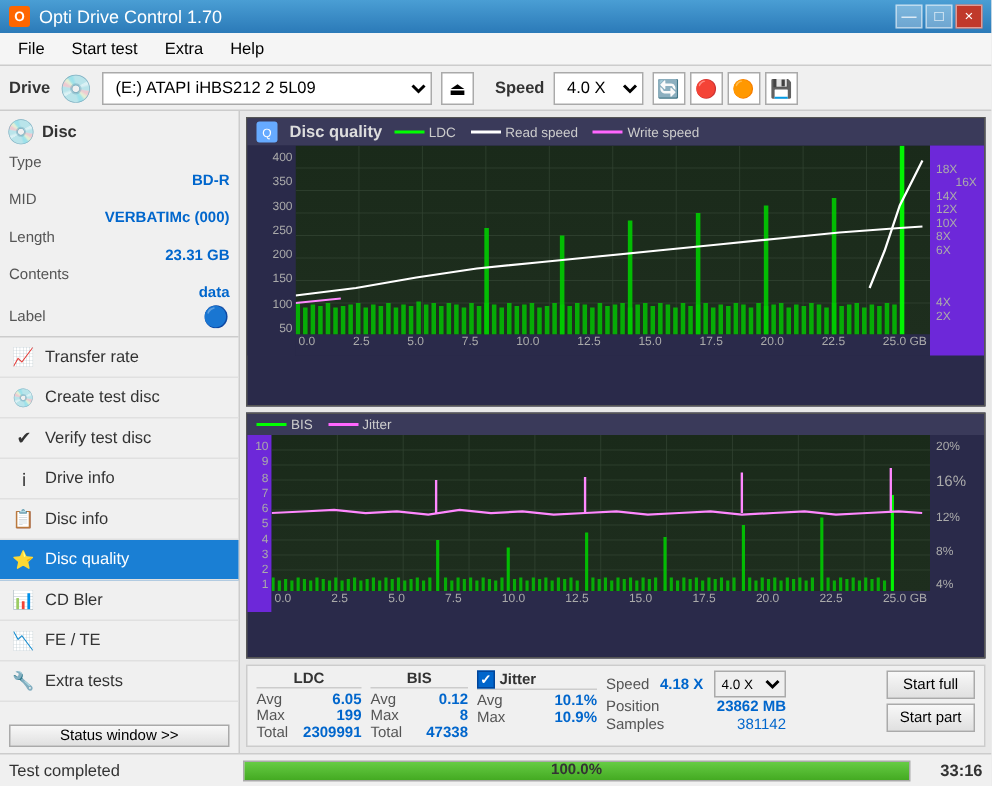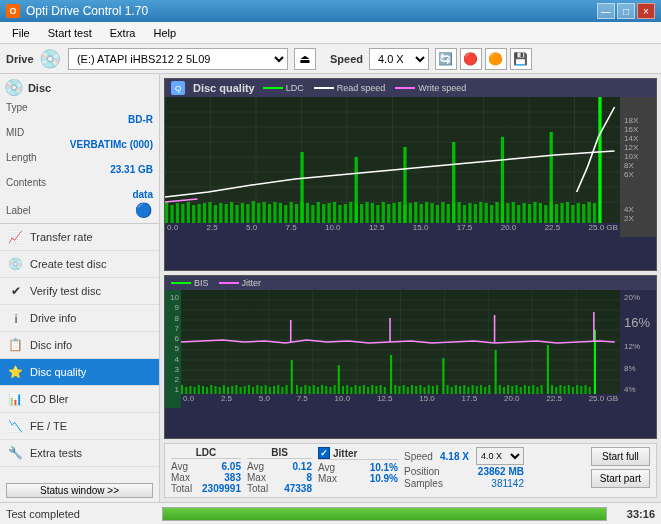--- a/index.html
+++ b/index.html
@@ -199,20 +199,30 @@
             <span>Read speed</span>
           </div>
           <div class="legend-item">
             <div class="legend-color" style="background:#ff66ff;"></div>
             <span>Write speed</span>
           </div>
         </div>
       </div>
       <div style="position:relative; height: 140px; display:flex;">
 
+        <div style="width:32px; display:flex; flex-direction:column; justify-content:space-between; padding: 3px 2px 14px 2px; background:#2a2a4a;">
+          <span style="font-size:8px;color:#aaa;text-align:right;">400</span>
+          <span style="font-size:8px;color:#aaa;text-align:right;">350</span>
+          <span style="font-size:8px;color:#aaa;text-align:right;">300</span>
+          <span style="font-size:8px;color:#aaa;text-align:right;">250</span>
+          <span style="font-size:8px;color:#aaa;text-align:right;">200</span>
+          <span style="font-size:8px;color:#aaa;text-align:right;">150</span>
+          <span style="font-size:8px;color:#aaa;text-align:right;">100</span>
+          <span style="font-size:8px;color:#aaa;text-align:right;">50</span>
+        </div>
 
         <div style="flex:1; position:relative; overflow:hidden;">
           <svg width="100%" height="126" style="background: linear-gradient(to bottom, #1a2a1a, #1e2e1e); display:block;" viewBox="0 0 420 126" preserveAspectRatio="none">
 
             <line x1="0" y1="15" x2="420" y2="15" stroke="#334433" stroke-width="0.5"></line>
             <line x1="0" y1="30" x2="420" y2="30" stroke="#334433" stroke-width="0.5"></line>
             <line x1="0" y1="45" x2="420" y2="45" stroke="#334433" stroke-width="0.5"></line>
             <line x1="0" y1="60" x2="420" y2="60" stroke="#334433" stroke-width="0.5"></line>
             <line x1="0" y1="75" x2="420" y2="75" stroke="#334433" stroke-width="0.5"></line>
             <line x1="0" y1="90" x2="420" y2="90" stroke="#334433" stroke-width="0.5"></line>
@@ -332,23 +342,23 @@
             <span style="font-size:8px;color:#aaa;">10.0</span>
             <span style="font-size:8px;color:#aaa;">12.5</span>
             <span style="font-size:8px;color:#aaa;">15.0</span>
             <span style="font-size:8px;color:#aaa;">17.5</span>
             <span style="font-size:8px;color:#aaa;">20.0</span>
             <span style="font-size:8px;color:#aaa;">22.5</span>
             <span style="font-size:8px;color:#aaa; padding-right:2px;">25.0 GB</span>
           </div>
         </div>
 
-        <div style="width:36px; display:flex; flex-direction:column; justify-content:flex-end; padding: 3px 2px 14px 4px; background:#404040;">
+        <div style="width:36px; display:flex; flex-direction:column; justify-content:center; padding: 3px 2px 14px 4px; background:#6d28d9;">
           <span style="font-size:8px;color:#aaa;">18X</span>
-          <span style="font-size:8px;color:#aaa;">16X</span>
+          <span style="font-size:8px;color:#aaa;margin-left:13px;">16X</span>
           <span style="font-size:8px;color:#aaa;">14X</span>
           <span style="font-size:8px;color:#aaa;">12X</span>
           <span style="font-size:8px;color:#aaa;">10X</span>
           <span style="font-size:8px;color:#aaa;">8X</span>
           <span style="font-size:8px;color:#aaa;">6X</span>
           <span style="font-size:8px;color:#aaa;margin-top:26px;">4X</span>
           <span style="font-size:8px;color:#aaa;">2X</span>
         </div>
       </div>
     </div>
@@ -361,21 +371,21 @@
             <span>BIS</span>
           </div>
           <div class="legend-item">
             <div class="legend-color" style="background:#ff66ff;"></div>
             <span>Jitter</span>
           </div>
         </div>
       </div>
       <div style="position:relative; height: 118px; display:flex;">
 
-        <div style="width:16px; display:flex; flex-direction:column; justify-content:space-between; padding: 3px 2px 14px 2px; background:#14532d;">
+        <div style="width:16px; display:flex; flex-direction:column; justify-content:space-between; padding: 3px 2px 14px 2px; background:#6d28d9;">
           <span style="font-size:8px;color:#aaa;text-align:right;">10</span>
           <span style="font-size:8px;color:#aaa;text-align:right;">9</span>
           <span style="font-size:8px;color:#aaa;text-align:right;">8</span>
           <span style="font-size:8px;color:#aaa;text-align:right;">7</span>
           <span style="font-size:8px;color:#aaa;text-align:right;">6</span>
           <span style="font-size:8px;color:#aaa;text-align:right;">5</span>
           <span style="font-size:8px;color:#aaa;text-align:right;">4</span>
           <span style="font-size:8px;color:#aaa;text-align:right;">3</span>
           <span style="font-size:8px;color:#aaa;text-align:right;">2</span>
           <span style="font-size:8px;color:#aaa;text-align:right;">1</span>
@@ -522,39 +532,39 @@
             <span style="font-size:8px;color:#aaa;">15.0</span>
             <span style="font-size:8px;color:#aaa;">17.5</span>
             <span style="font-size:8px;color:#aaa;">20.0</span>
             <span style="font-size:8px;color:#aaa;">22.5</span>
             <span style="font-size:8px;color:#aaa;padding-right:2px;">25.0 GB</span>
           </div>
         </div>
 
         <div style="width:36px; display:flex; flex-direction:column; justify-content:space-between; padding: 3px 2px 14px 4px; background:#2a2a4a;">
           <span style="font-size:8px;color:#aaa;">20%</span>
-          <span style="font-size:13px;color:#aaa;">16%</span>
+          <span style="font-size:10px;color:#aaa;">16%</span>
           <span style="font-size:8px;color:#aaa;">12%</span>
           <span style="font-size:8px;color:#aaa;">8%</span>
           <span style="font-size:8px;color:#aaa;">4%</span>
         </div>
       </div>
     </div>
 
     <div style="background:#f0f0f0; border:1px solid #ccc; padding:3px 6px; display:flex; align-items:stretch; gap:6px;">
 
       <div style="display:flex; flex-direction:column; min-width:70px;">
         <div style="text-align:center; font-size:10px; font-weight:bold; color:#333; border-bottom:1px solid #ccc; margin-bottom:2px;">LDC</div>
         <div style="display:flex; justify-content:space-between; font-size:10px;">
           <span style="color:#555;">Avg</span>
           <span style="color:#0066cc;font-weight:bold;">6.05</span>
         </div>
         <div style="display:flex; justify-content:space-between; font-size:10px;">
           <span style="color:#555;">Max</span>
-          <span style="color:#0066cc;font-weight:bold;">383</span>
+          <span style="color:#0066cc;font-weight:bold;">199</span>
         </div>
         <div style="display:flex; justify-content:space-between; font-size:10px;">
           <span style="color:#555;">Total</span>
           <span style="color:#0066cc;font-weight:bold;">2309991</span>
         </div>
       </div>
 
       <div style="display:flex; flex-direction:column; min-width:65px;">
         <div style="text-align:center; font-size:10px; font-weight:bold; color:#333; border-bottom:1px solid #ccc; margin-bottom:2px;">BIS</div>
         <div style="display:flex; justify-content:space-between; font-size:10px;">
@@ -611,15 +621,16 @@
         <button class="start-btn">Start part</button>
       </div>
     </div>
   </div>
 </div>
 
 <div class="status-bar">
   <span class="status-text">Test completed</span>
   <div class="progress-container" style="flex:3;">
     <div class="progress-bar" style="width:100%;"></div>
+    <div class="progress-text">100.0%</div>
   </div>
   <span class="status-time">33:16</span>
 </div>
 
 </body></html>

